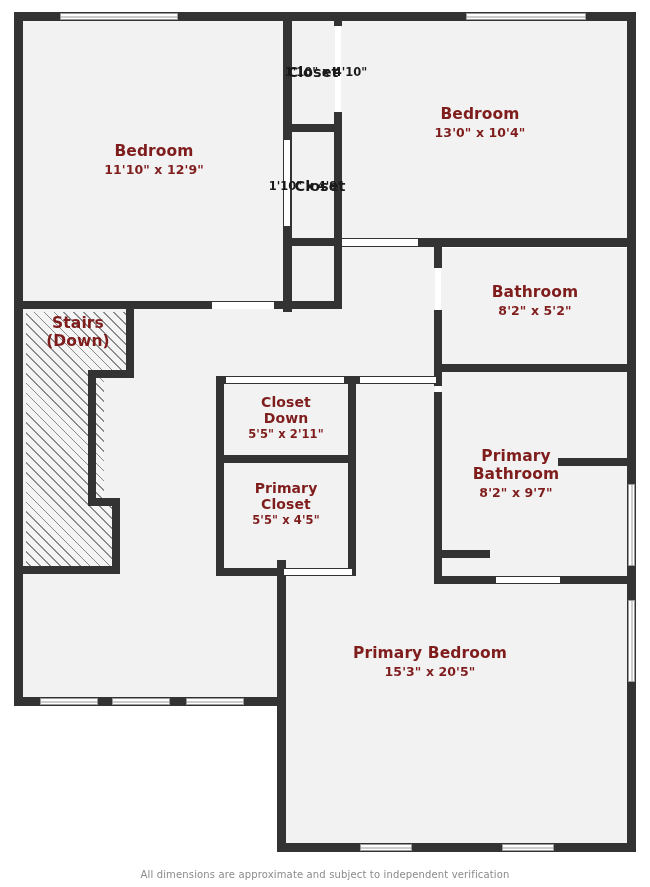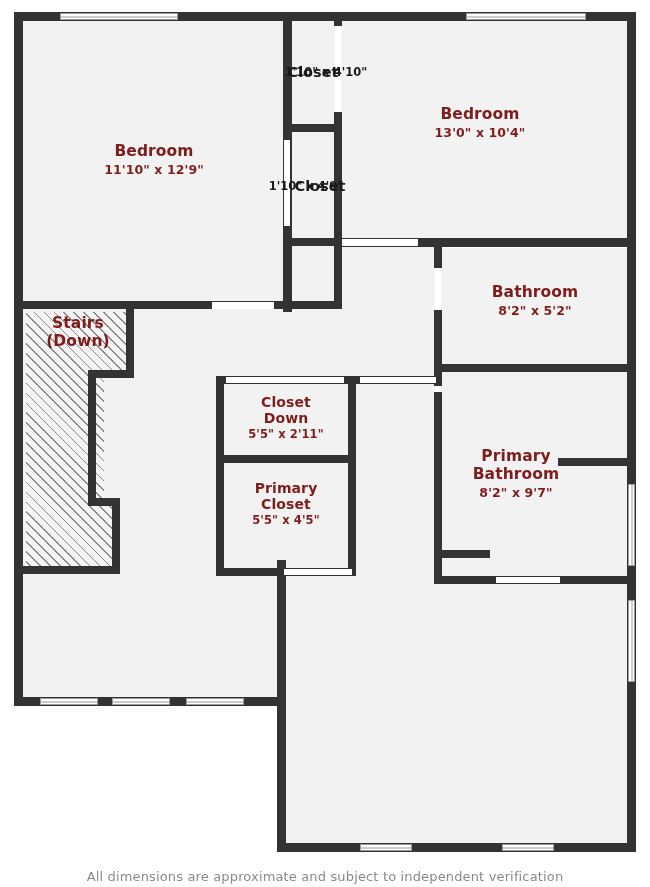--- a/index.html
+++ b/index.html
@@ -42,21 +42,21 @@
   .label.small .nm{font-size:14px;}
   .label.small .dm{font-size:11.5px;}
   .vstack .nm{display:block;}
   
   .closet-lab{position:absolute;white-space:nowrap;color:#1a1a1a;}
   .closet-lab .nm{font-size:14.5px;font-weight:700;}
   .closet-lab .dm{font-size:11.5px;font-weight:700;}
   
   #footer{
     position:absolute;left:0;right:0;top:869px;text-align:center;
-    font-size:13px;color:#8a8a8a;font-weight:400;letter-spacing:.15px;
+    font-size:10px;color:#8a8a8a;font-weight:400;letter-spacing:.15px;
   }
 </style>
 </head>
 <body>
 
 <div id="plan">
 
   <div class="floor" style="left:20px;top:20px;width:268px;height:285px;"></div>
 
   <div class="floor" style="left:288px;top:20px;width:50px;height:104px;"></div>
@@ -202,20 +202,24 @@
     <span class="nm">Down</span>
     <span class="dm">5'5" x 2'11"</span>
   </div>
 
   <div class="label vstack small" style="left:224px;top:480px;width:124px;">
     <span class="nm">Primary</span>
     <span class="nm">Closet</span>
     <span class="dm">5'5" x 4'5"</span>
   </div>
 
+  <div class="label" style="left:290px;top:645px;width:280px;">
+    <span class="nm">Primary Bedroom</span>
+    <span class="dm">15'3" x 20'5"</span>
+  </div>
 
   <div class="label vstack" style="left:26px;top:315px;width:104px;">
     <span class="nm">Stairs</span>
     <span class="nm">(Down)</span>
   </div>
 
   <div id="footer">All dimensions are approximate and subject to independent verification</div>
 </div>
 
 </body></html>

